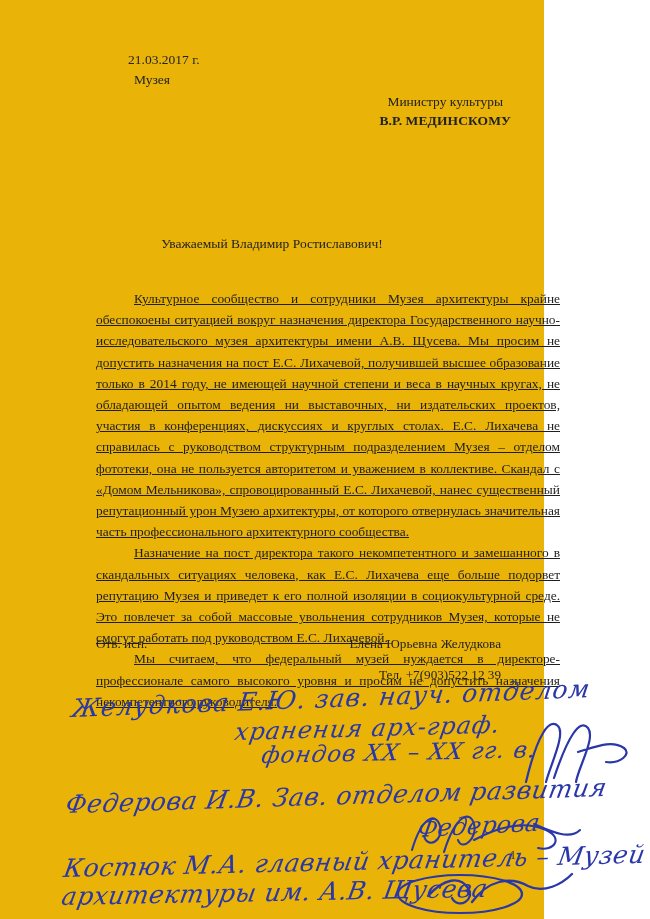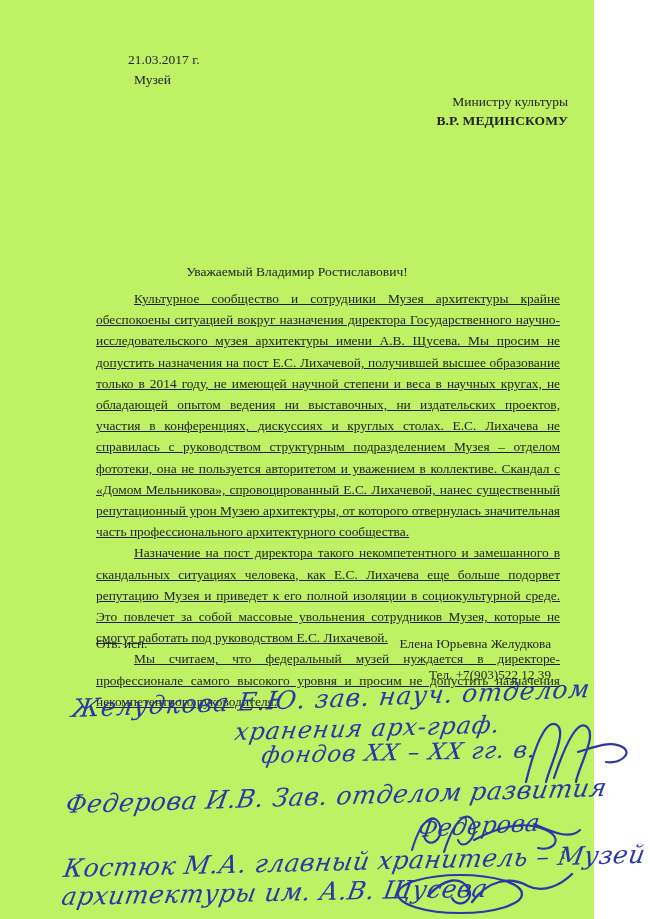--- a/index.html
+++ b/index.html
@@ -11,58 +11,58 @@
     width: 650px;
     height: 919px;
     overflow: hidden;
     font-family: "Liberation Serif", "DejaVu Serif", serif;
     color: #1d1d1d;
     position: relative;
   }
 
   .page {
     position: relative;
-    width: 594px;
+    width: 544px;
     height: 919px;
-    background: #bef264;
+    background: #eab308;
     box-sizing: border-box;
   }
 
   
   .datecity {
     position: absolute;
     left: 128px;
     top: 50px;
     font-size: 13.5px;
     line-height: 20px;
     color: #232323;
   }
   .datecity .city { padding-left: 6px; display: block; }
 
   
   .addressee {
     position: absolute;
-    right: 26px;
+    right: 33px;
     top: 92px;
-    text-align: right;
+    text-align: center;
     font-size: 13.5px;
     line-height: 19px;
     color: #222;
   }
   .addressee .strong {
     font-weight: bold;
     letter-spacing: 0.1px;
   }
 
   
   .salutation {
     position: absolute;
     left: 0;
     right: 0;
-    top: 264px;
+    top: 236px;
     text-align: center;
     font-size: 13.5px;
     color: #222;
   }
 
   
   .body-text {
     position: absolute;
     left: 96px;
     top: 288px;
@@ -175,21 +175,21 @@
     fill: none;
   }
 </style>
 </head>
 <body>
 
 <div class="page">
 
   <div class="datecity">
     <span>21.03.2017 г.</span>
-    <span class="city">Музей</span>
+    <span class="city">Музея</span>
   </div>
 
   <div class="addressee">
     <div>Министру культуры</div>
     <div class="strong">В.Р. МЕДИНСКОМУ</div>
   </div>
 
   <div class="salutation">Уважаемый Владимир Ростиславович!</div>
 
   <div class="body-text">

